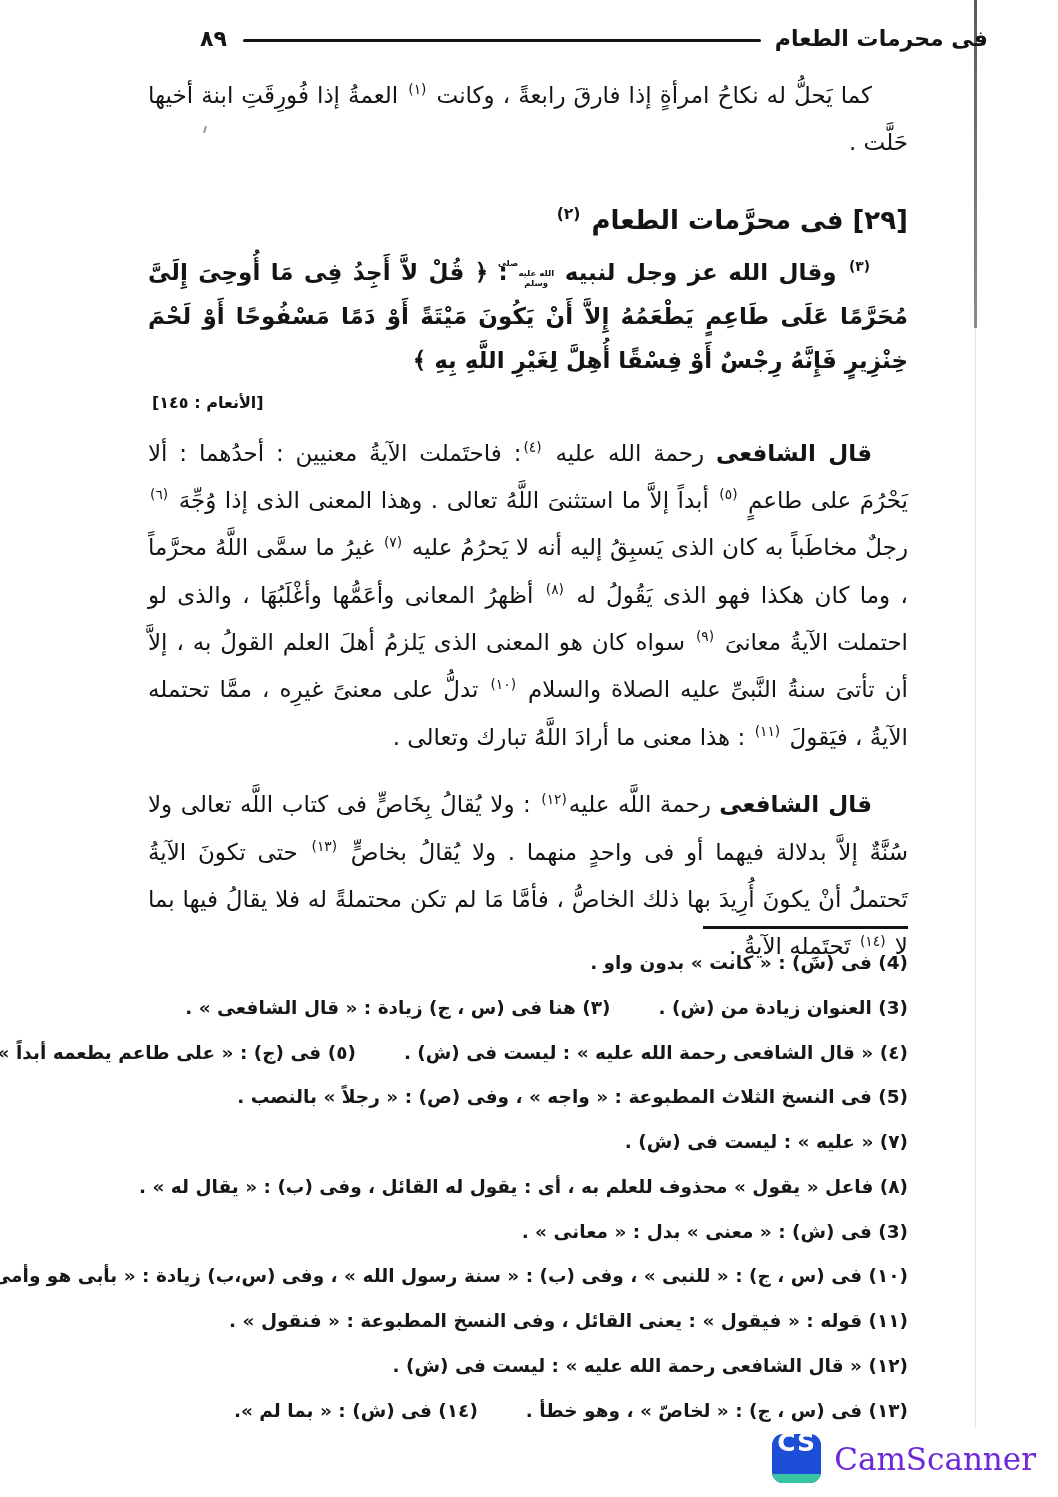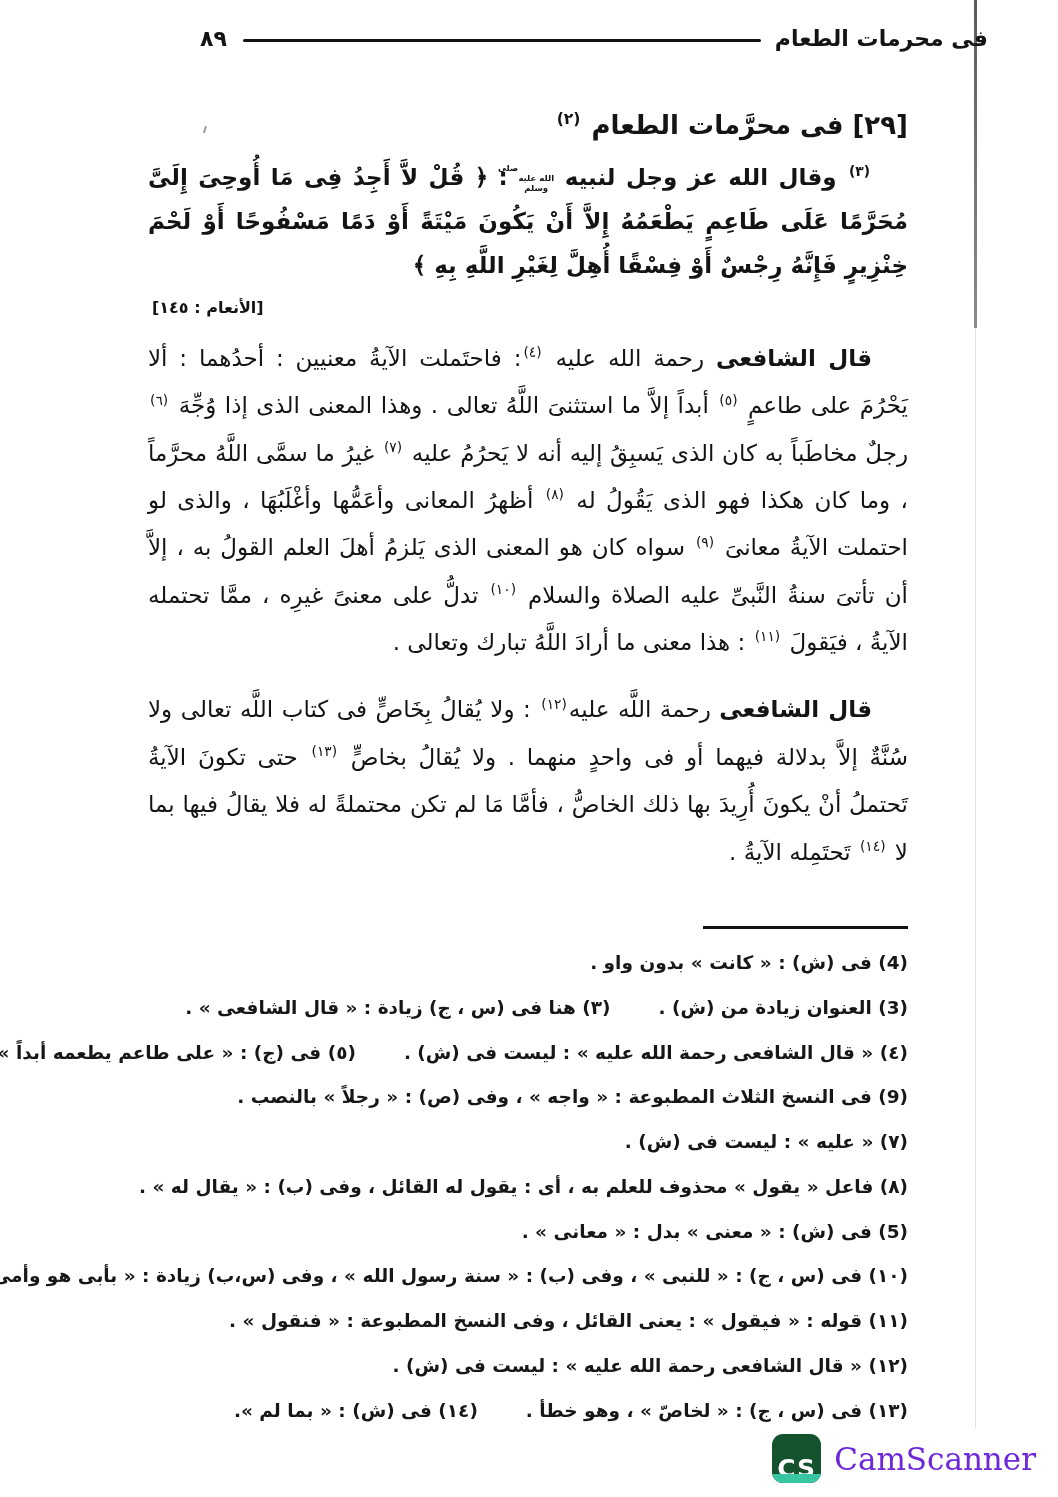--- a/index.html
+++ b/index.html
@@ -40,22 +40,22 @@
 
   
   .footnotes{position:absolute;top:926px;right:150px;left:150px;direction:rtl;
     font-size:18.5px;font-weight:bold;color:#171717;}
   .fn-sep{width:205px;height:3px;background:#121212;margin:0 0 12px 0;}
   .fn-row{display:flex;gap:48px;line-height:2.42;white-space:nowrap;}
   .fn-item{display:inline-block;}
 
   
   .watermark{position:absolute;right:22px;bottom:14px;display:flex;align-items:center;gap:13px;direction:ltr;}
-  .cs-badge{position:relative;width:49px;height:49px;border-radius:11px;background:#14532d;overflow:hidden;
-    display:flex;align-items:flex-end;justify-content:center;}
+  .cs-badge{position:relative;width:49px;height:49px;border-radius:11px;background:#1d4ed8;overflow:hidden;
+    display:flex;align-items:flex-start;justify-content:center;}
   .cs-badge-text{color:#ffffff;font-weight:bold;font-size:25px;margin-top:-6px;letter-spacing:1px;
     font-family:"DejaVu Sans", sans-serif;}
   .cs-badge-bar{position:absolute;left:0;right:0;bottom:0;height:9px;background:#38c6a2;}
   .cs-name{font-family:"DejaVu Serif", serif;font-size:31px;color:#6d28d9;}
 </style>
 </head>
 <body>
 
 <div class="page">
 
@@ -63,20 +63,21 @@
   <div class="scan-line-faint"></div>
   <div class="scan-speck"></div>
 
   <div class="header">
     <span class="header-title">فى محرمات الطعام</span>
     <span class="header-rule"></span>
     <span class="page-number">٨٩</span>
   </div>
 
   <div class="content">
+    <p class="para indent"><span>كما يَحلُّ له نكاحُ امرأةٍ إذا فارقَ رابعةً ، وكانت </span><span class="sup">(١)</span><span> العمةُ إذا فُورِقَتِ ابنة أخيها حَلَّت .</span></p>
     <h2 class="section-heading"><span>[٢٩] فى محرَّمات الطعام </span><span class="sup">(٢)</span></h2>
     <p class="para indent verse"><span class="sup">(٣)</span><span> وقال الله عز وجل لنبيه </span><span class="saw">صلى الله عليه وسلم</span><span> : ﴿ قُلْ لاَّ أَجِدُ فِى مَا أُوحِىَ إِلَىَّ مُحَرَّمًا عَلَى طَاعِمٍ يَطْعَمُهُ إِلاَّ أَنْ يَكُونَ مَيْتَةً أَوْ دَمًا مَسْفُوحًا أَوْ لَحْمَ خِنْزِيرٍ فَإِنَّهُ رِجْسٌ أَوْ فِسْقًا أُهِلَّ لِغَيْرِ اللَّهِ بِهِ ﴾</span></p>
     <div class="verse-ref">[الأنعام : ١٤٥]</div>
     <p class="para indent p-gap"><span class="bold">قال الشافعى</span><span> رحمة الله عليه </span><span class="sup">(٤)</span><span>: فاحتَملت الآيةُ معنيين : أحدُهما : ألا يَحْرُمَ على طاعمٍ </span><span class="sup">(٥)</span><span> أبداً إلاَّ ما استثنىَ اللَّهُ تعالى . وهذا المعنى الذى إذا وُجِّهَ </span><span class="sup">(٦)</span><span> رجلٌ مخاطَباً به كان الذى يَسبِقُ إليه أنه لا يَحرُمُ عليه </span><span class="sup">(٧)</span><span> غيرُ ما سمَّى اللَّهُ محرَّماً ، وما كان هكذا فهو الذى يَقُولُ له </span><span class="sup">(٨)</span><span> أظهرُ المعانى وأعَمُّها وأغْلَبُهَا ، والذى لو احتملت الآيةُ معانىَ </span><span class="sup">(٩)</span><span> سواه كان هو المعنى الذى يَلزمُ أهلَ العلم القولُ به ، إلاَّ أن تأتىَ سنةُ النَّبىِّ عليه الصلاة والسلام </span><span class="sup">(١٠)</span><span> تدلُّ على معنىً غيرِه ، ممَّا تحتمله الآيةُ ، فيَقولَ </span><span class="sup">(١١)</span><span> : هذا معنى ما أرادَ اللَّهُ تبارك وتعالى .</span></p>
     <p class="para indent p-gap2"><span class="bold">قال الشافعى</span><span> رحمة اللَّه عليه</span><span class="sup">(١٢)</span><span> : ولا يُقالُ بِخَاصٍّ فى كتاب اللَّه تعالى ولا سُنَّةٌ إلاَّ بدلالة فيهما أو فى واحدٍ منهما . ولا يُقالُ بخاصٍّ </span><span class="sup">(١٣)</span><span> حتى تكونَ الآيةُ تَحتملُ أنْ يكونَ أُرِيدَ بها ذلك الخاصُّ ، فأمَّا مَا لم تكن محتملةً له فلا يقالُ فيها بما لا </span><span class="sup">(١٤)</span><span> تَحتَمِله الآيةُ .</span></p>
   </div>
 
   <div class="footnotes">
     <div class="fn-sep"></div>
     <div>
@@ -85,30 +86,30 @@
         </div>
         <div class="fn-row">
           <span class="fn-item">(3) العنوان زيادة من (ش) .</span>
           <span class="fn-item">(٣) هنا فى (س ، ج) زيادة : « قال الشافعى » .</span>
         </div>
         <div class="fn-row">
           <span class="fn-item">(٤) « قال الشافعى رحمة الله عليه » : ليست فى (ش) .</span>
           <span class="fn-item">(٥) فى (ج) : « على طاعم يطعمه أبداً » .</span>
         </div>
         <div class="fn-row">
-          <span class="fn-item">(9) فى النسخ الثلاث المطبوعة : « واجه » ، وفى (ص) : « رجلاً » بالنصب .</span>
+          <span class="fn-item">(5) فى النسخ الثلاث المطبوعة : « واجه » ، وفى (ص) : « رجلاً » بالنصب .</span>
         </div>
         <div class="fn-row">
           <span class="fn-item">(٧) « عليه » : ليست فى (ش) .</span>
         </div>
         <div class="fn-row">
           <span class="fn-item">(٨) فاعل « يقول » محذوف للعلم به ، أى : يقول له القائل ، وفى (ب) : « يقال له » .</span>
         </div>
         <div class="fn-row">
-          <span class="fn-item">(5) فى (ش) : « معنى » بدل : « معانى » .</span>
+          <span class="fn-item">(3) فى (ش) : « معنى » بدل : « معانى » .</span>
         </div>
         <div class="fn-row">
           <span class="fn-item">(١٠) فى (س ، ج) : « للنبى » ، وفى (ب) : « سنة رسول الله » ، وفى (س،ب) زيادة : « بأبى هو وأمى » .</span>
         </div>
         <div class="fn-row">
           <span class="fn-item">(١١) قوله : « فيقول » : يعنى القائل ، وفى النسخ المطبوعة : « فنقول » .</span>
         </div>
         <div class="fn-row">
           <span class="fn-item">(١٢) « قال الشافعى رحمة الله عليه » : ليست فى (ش) .</span>
         </div>

